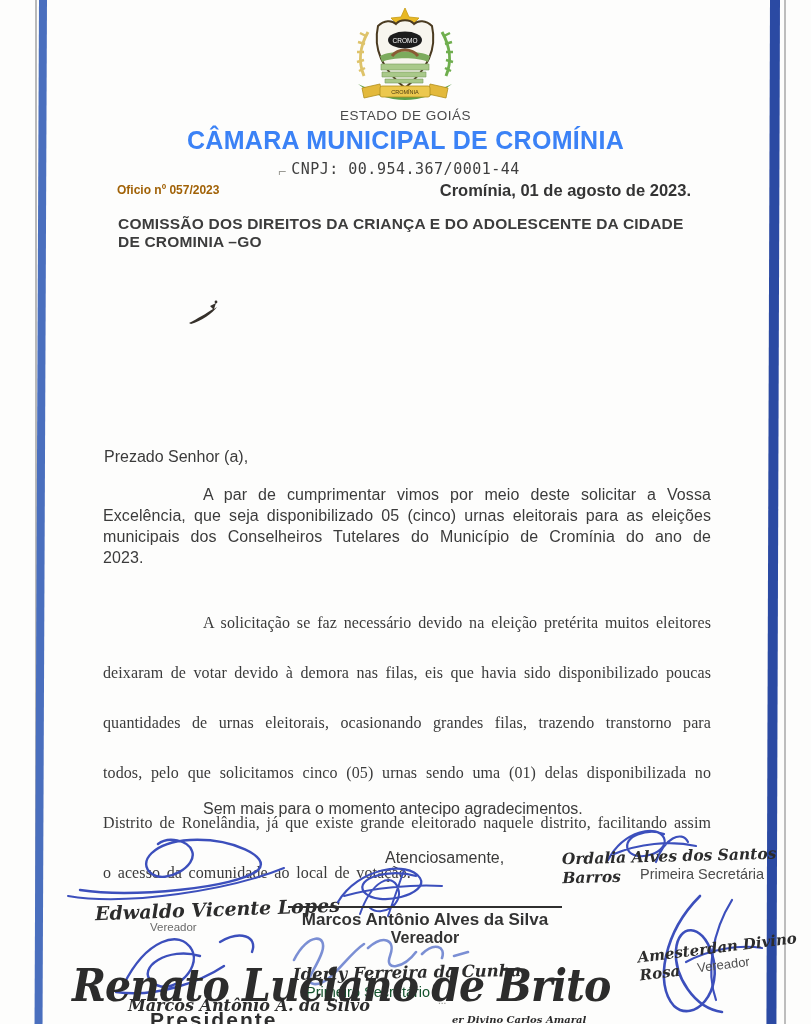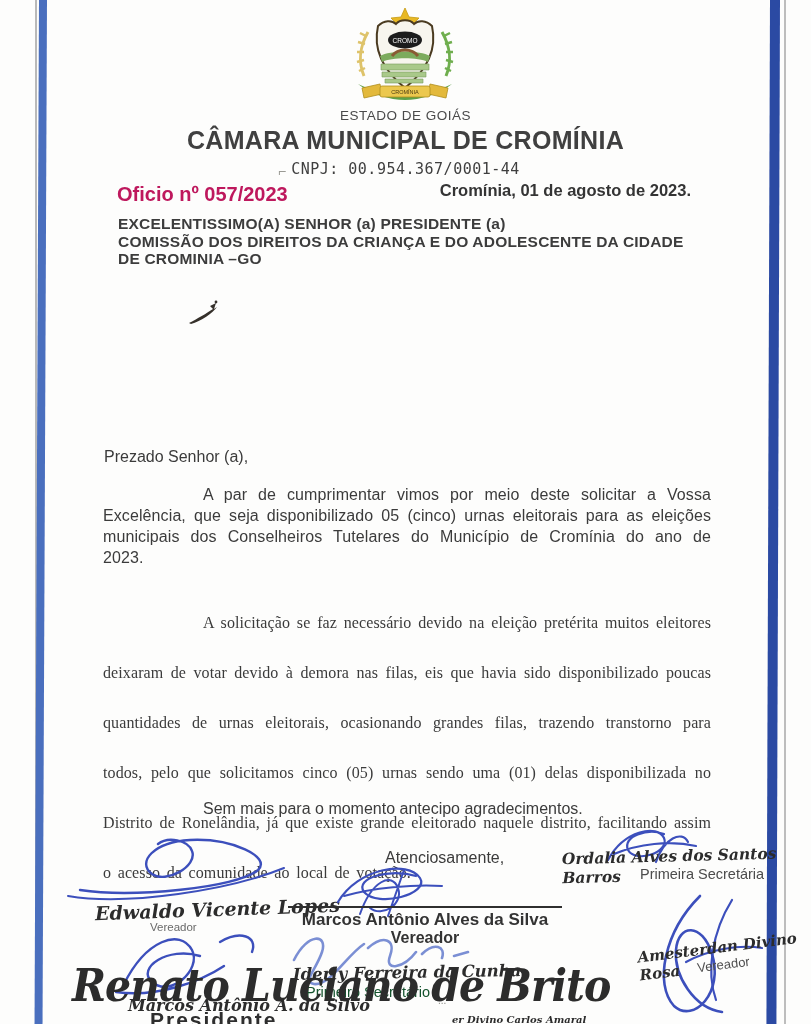--- a/index.html
+++ b/index.html
@@ -13,25 +13,25 @@
   }
   
   .stripe{position:absolute;top:0;bottom:0;}
   .stripe-left-gray{left:35px;width:2px;background:#b9b9b9;}
   .stripe-left-blue{left:39px;width:8px;background:#4a6fbe;transform:rotate(0.25deg);transform-origin:top;}
   .stripe-right-blue{left:770px;width:10px;background:#2b4aa3;transform:rotate(0.2deg);transform-origin:top;}
   .stripe-right-gray{left:784px;width:2px;background:#bdbdbd;}
 
   .crest{position:absolute;left:340px;top:4px;width:130px;height:102px;}
   .state-line{position:absolute;left:0;right:0;top:108px;text-align:center;font-size:13.5px;letter-spacing:0.5px;color:#4a4a4a;}
-  .title-line{position:absolute;left:0;right:0;top:126px;text-align:center;font-size:25px;font-weight:bold;color:#404040;letter-spacing:0.3px;}
+  .title-line{position:absolute;left:0;right:0;top:126px;text-align:center;font-size:25px;font-weight:bold;color:#3b82f6;letter-spacing:0.3px;}
   .cnpj-line{position:absolute;left:0;right:0;top:160px;text-align:center;font-family:"DejaVu Sans Mono",monospace;font-size:15px;color:#3f3f3f;letter-spacing:0.5px;}
   .cnpj-squiggle{position:absolute;left:278px;top:163px;color:#9a9a94;font-size:14px;}
 
-  .oficio{position:absolute;left:117px;top:183px;font-size:20px;font-weight:bold;color:#be185d;}
+  .oficio{position:absolute;left:117px;top:183px;font-size:12px;font-weight:bold;color:#a16207;}
   .dateline{position:absolute;right:120px;top:181px;font-size:16.5px;font-weight:bold;color:#343434;}
 
   .addressee{position:absolute;left:118px;top:215px;font-size:15.5px;font-weight:bold;color:#3c3c3c;line-height:17.5px;letter-spacing:0.2px;}
 
   .pen-mark{position:absolute;left:183px;top:297px;width:45px;height:32px;}
 
   .body-text{position:absolute;left:103px;width:608px;font-size:16px;color:#3b3b3b;}
   .salutation{top:447px;}
   .para{text-align:justify;text-indent:100px;word-spacing:2.5px;letter-spacing:0.1px;}
   .para1{top:484px;line-height:21px;}
@@ -108,21 +108,20 @@
 
   <div class="state-line">ESTADO DE GOIÁS</div>
   <div class="title-line">CÂMARA MUNICIPAL DE CROMÍNIA</div>
   <div class="cnpj-line">CNPJ: 00.954.367/0001-44</div>
   <div class="cnpj-squiggle">⌐</div>
 
   <div class="oficio">Oficio nº 057/2023</div>
   <div class="dateline">Cromínia, 01 de agosto de 2023.</div>
 
   <div class="addressee">
-    <div>EXCELENTISSIMO(A) SENHOR (a) PRESIDENTE (a)</div>
     <div>COMISSÃO DOS DIREITOS DA CRIANÇA E DO ADOLESCENTE DA CIDADE</div>
     <div>DE CROMINIA –GO</div>
   </div>
 
   <div class="pen-mark">
     <svg width="45" height="32" viewBox="0 0 45 32">
       <path d="M6 26 C14 22 24 16 30 12 L27 9 L33 6 L31 12 L34 10 C30 16 18 24 8 27 z" fill="#35302a"></path>
       <circle cx="33" cy="5" r="1.4" fill="#35302a"></circle>
     </svg>
   </div>

